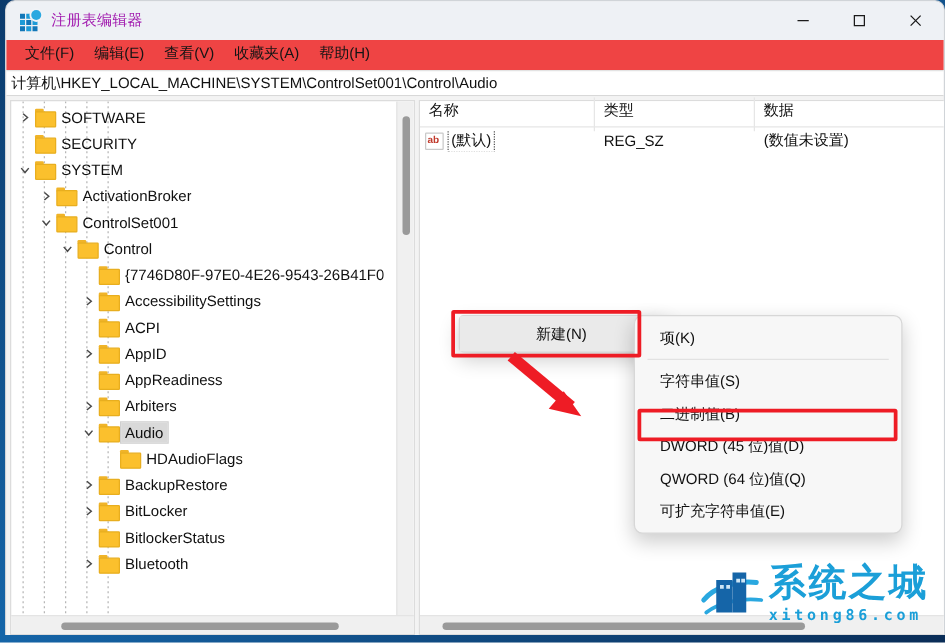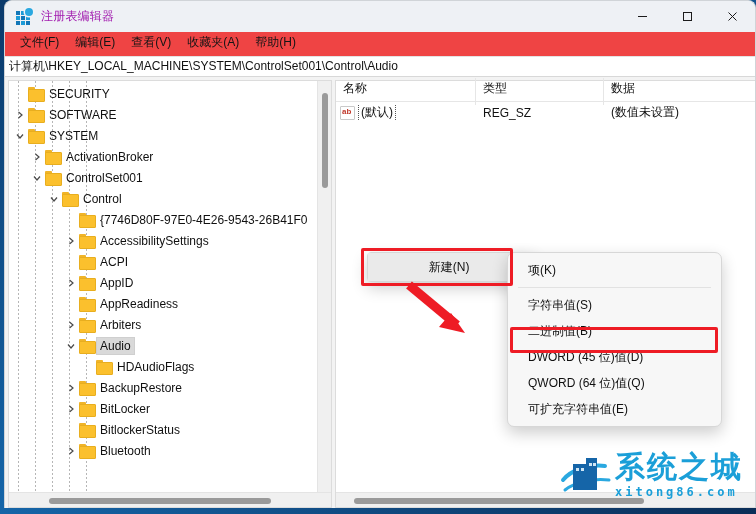--- a/index.html
+++ b/index.html
@@ -322,32 +322,32 @@
       <div class="tree">
         <div class="guides">
           <span style="left:9px"></span>
           <span style="left:26px"></span>
           <span style="left:43px"></span>
           <span style="left:60px"></span>
           <span style="left:77px"></span>
         </div>
         <div id="tree-host">
             <div class="tnode" style="padding-left: 3px;">
+              <span class="chev">
+                <svg width="8" height="8" viewBox="0 0 8 8">
+                  <path d="M2.5 1 L6 4 L2.5 7" fill="none" stroke="currentColor" stroke-width="1.2"></path>
+                </svg>
+              </span>
+              <span class="folder"></span>
+              <span class="lbl">SOFTWARE</span>
+            </div>
+            <div class="tnode" style="padding-left: 3px;">
               <span class="chev"></span>
               <span class="folder"></span>
               <span class="lbl">SECURITY</span>
-            </div>
-            <div class="tnode" style="padding-left: 3px;">
-              <span class="chev">
-                <svg width="8" height="8" viewBox="0 0 8 8">
-                  <path d="M2.5 1 L6 4 L2.5 7" fill="none" stroke="currentColor" stroke-width="1.2"></path>
-                </svg>
-              </span>
-              <span class="folder"></span>
-              <span class="lbl">SOFTWARE</span>
             </div>
             <div class="tnode" style="padding-left: 3px;">
               <span class="chev">
                 <svg width="8" height="8" viewBox="0 0 8 8">
                   <path d="M1 2.5 L4 6 L7 2.5" fill="none" stroke="currentColor" stroke-width="1.2"></path>
                 </svg>
               </span>
               <span class="folder"></span>
               <span class="lbl">SYSTEM</span>
             </div>

